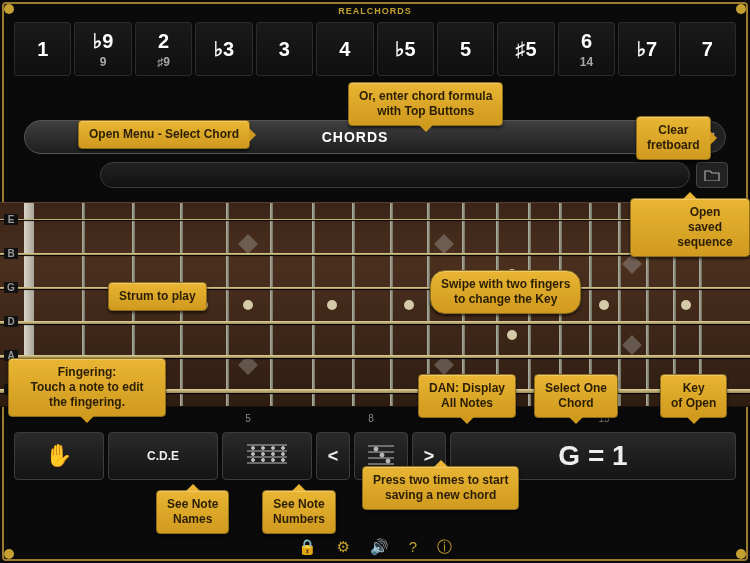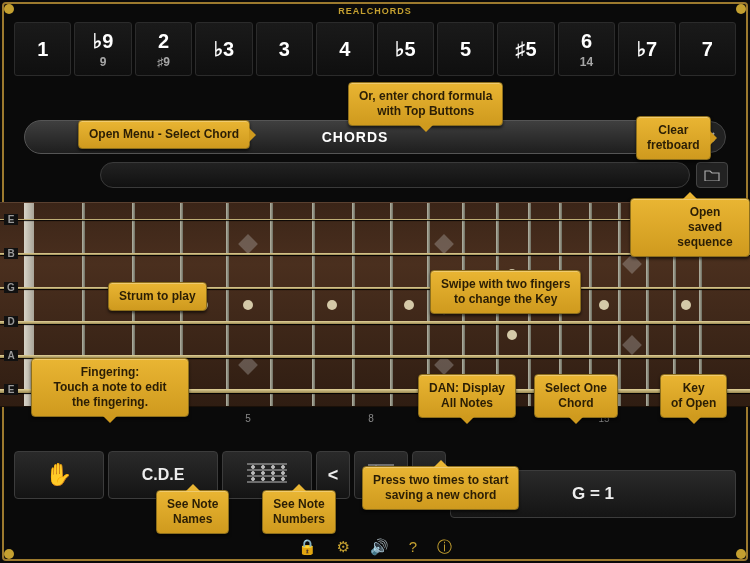--- a/index.html
+++ b/index.html
@@ -58,26 +58,26 @@
     .fret { position:absolute; top:0; bottom:0; width:3px; background:linear-gradient(90deg,#b5b5a5,#6d6d60); }
     .string { position:absolute; left:0; right:0; height:2px; background:linear-gradient(#e2d29a,#9a8850); box-shadow:0 1px 1px #000; }
     .dot { position:absolute; width:10px; height:10px; border-radius:50%; background:#d4c9a8; transform:translate(-50%,-50%); }
     .fretnum { position:absolute; bottom:-18px; transform:translateX(-50%); color:#888; font-size:10px;}
     .diamond { position:absolute; width:14px; height:14px; background:#ccc; transform:translate(-50%,-50%) rotate(45deg); opacity:.3;}
     
     .bottom-ctrls { position:absolute; top:432px; left:14px; right:14px; display:flex; gap:4px; align-items:center; }
     .ctrl {
       background:linear-gradient(#2a2a2a,#141414); border:1px solid #3c3c3c; border-radius:4px;
       height:48px; display:flex; align-items:center; justify-content:center;
-      color:#eee; font-size:16px; font-weight:bold;
+      color:#eee; font-size:12px; font-weight:bold;
     }
     .ctrl.hand{width:90px;font-size:22px;}
     .ctrl.wide{width:110px;}
     .ctrl.arrow{width:34px;font-size:18px;}
-    .ctrl.key{flex:1;font-size:17px;margin-top:38px;}
+    .ctrl.key{flex:1;font-size:28px;}
     .ctrl.icon{width:90px;}
     .ctrl svg{stroke:#ccc;}
     
     .icon-bar { position:absolute; bottom:6px; left:50%; transform:translateX(-50%); display:flex; gap:20px;}
     .icon-bar span{ color:#c4a030; font-size:15px;}
     
     .tip {
       position:absolute;
       background:linear-gradient(#e9b533,#cf9a1e);
       color:#2b1e05; font-size:12px; font-weight:bold;
@@ -289,23 +289,23 @@
 </div>
 
 <div class="tip pb" style="top:82px; left:348px;">Or, enter chord formula
 with Top Buttons</div>
 <div class="tip pr" style="top:120px; left:78px;">Open Menu - Select Chord</div>
 <div class="tip pr" style="top:116px; left:608px;margin-left:28px;">Clear
 fretboard</div>
 <div class="tip pt" style="top:198px; left:630px;padding-left:40px;">Open saved
 sequence</div>
 <div class="tip" style="top:282px; left:108px;">Strum to play</div>
-<div class="tip" style="top:270px; left:430px;">Swipe with two fingers
+<div class="tip" style="top:270px; left:430px;border-radius:15px;">Swipe with two fingers
 to change the Key</div>
-<div class="tip pb" style="top:358px; left:8px; width:158px;margin-left:23px;">Fingering:
+<div class="tip pb" style="top:358px; left:8px; width:158px;">Fingering:
 Touch a note to edit
 the fingering.</div>
 <div class="tip pb" style="top:374px; left:418px;">DAN: Display
 All Notes</div>
 <div class="tip pb" style="top:374px; left:534px;">Select One
 Chord</div>
 <div class="tip pb" style="top:374px; left:660px;">Key
 of Open</div>
 <div class="tip pt" style="top:490px; left:156px;">See Note
 Names</div>

